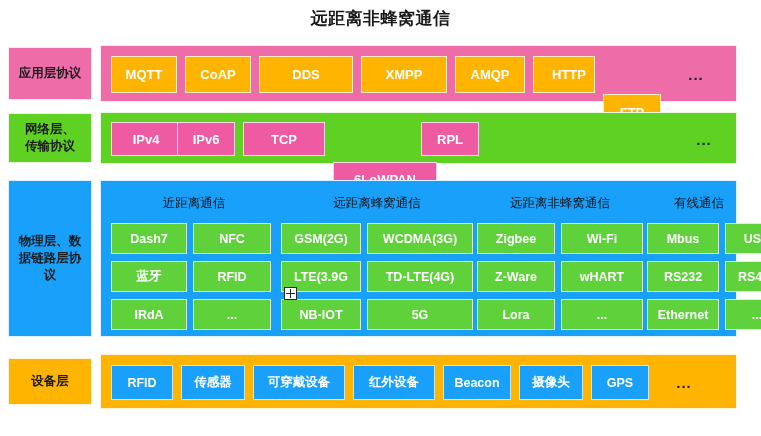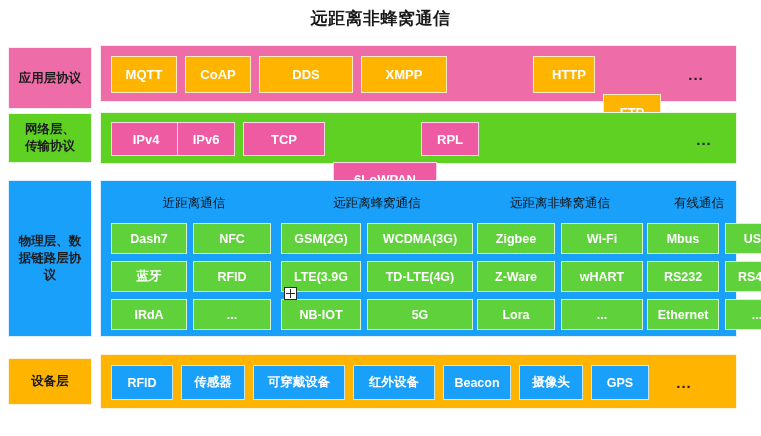--- a/index.html
+++ b/index.html
@@ -43,21 +43,21 @@
     overflow: hidden;
   }
   .dots {
     position: absolute;
     display: flex; align-items: center; justify-content: center;
     color: #222; font-weight: 700; font-size: 15px;
     letter-spacing: 1px;
   }
 
   
-  #app-lbl  { top: 47px; width: 84px; height: 62px; background: #ee6da8; }
+  #app-lbl  { top: 47px; width: 84px; height: 53px; background: #ee6da8; }
   #app-band { top: 45px; height: 57px; background: #ee6da8; }
   #app-band .chip { background: #ffb400; top: 10px; height: 37px; }
 
   
   #net-lbl  { top: 113px; width: 84px; height: 50px; background: #5ed122; }
   #net-band { top: 112px; height: 52px; background: #5ed122; }
   #net-band .chip { background: #ee5ba3; top: 9px; height: 34px; }
 
   
   #phy-lbl  { top: 180px; width: 84px; height: 157px; background: #19a0fa; }
@@ -99,20 +99,21 @@
 <div id="page">
 
   <div class="title">远距离非蜂窝通信</div>
 
   <div class="lbl" id="app-lbl">应用层协议</div>
   <div class="band" id="app-band">
       <div class="chip" style="left: 10px; width: 66px;">MQTT</div>
       <div class="chip" style="left: 84px; width: 66px;">CoAP</div>
       <div class="chip" style="left: 158px; width: 94px;">DDS</div>
       <div class="chip" style="left: 260px; width: 86px;">XMPP</div>
+      <div class="chip" style="left: 354px; width: 70px;">AMQP</div>
       <div class="chip" style="left: 432px; width: 62px; padding-left: 10px;">HTTP</div>
       <div class="chip" style="left: 502px; width: 58px; margin-top: 38px;">FTP</div>
       <div class="dots" style="left: 578px; top: 10px; width: 34px; height: 37px;">...</div>
     </div>
 
   <div class="lbl" id="net-lbl">
     <span style="white-space:pre-line">网络层、
 传输协议</span>
   </div>
   <div class="band" id="net-band">

